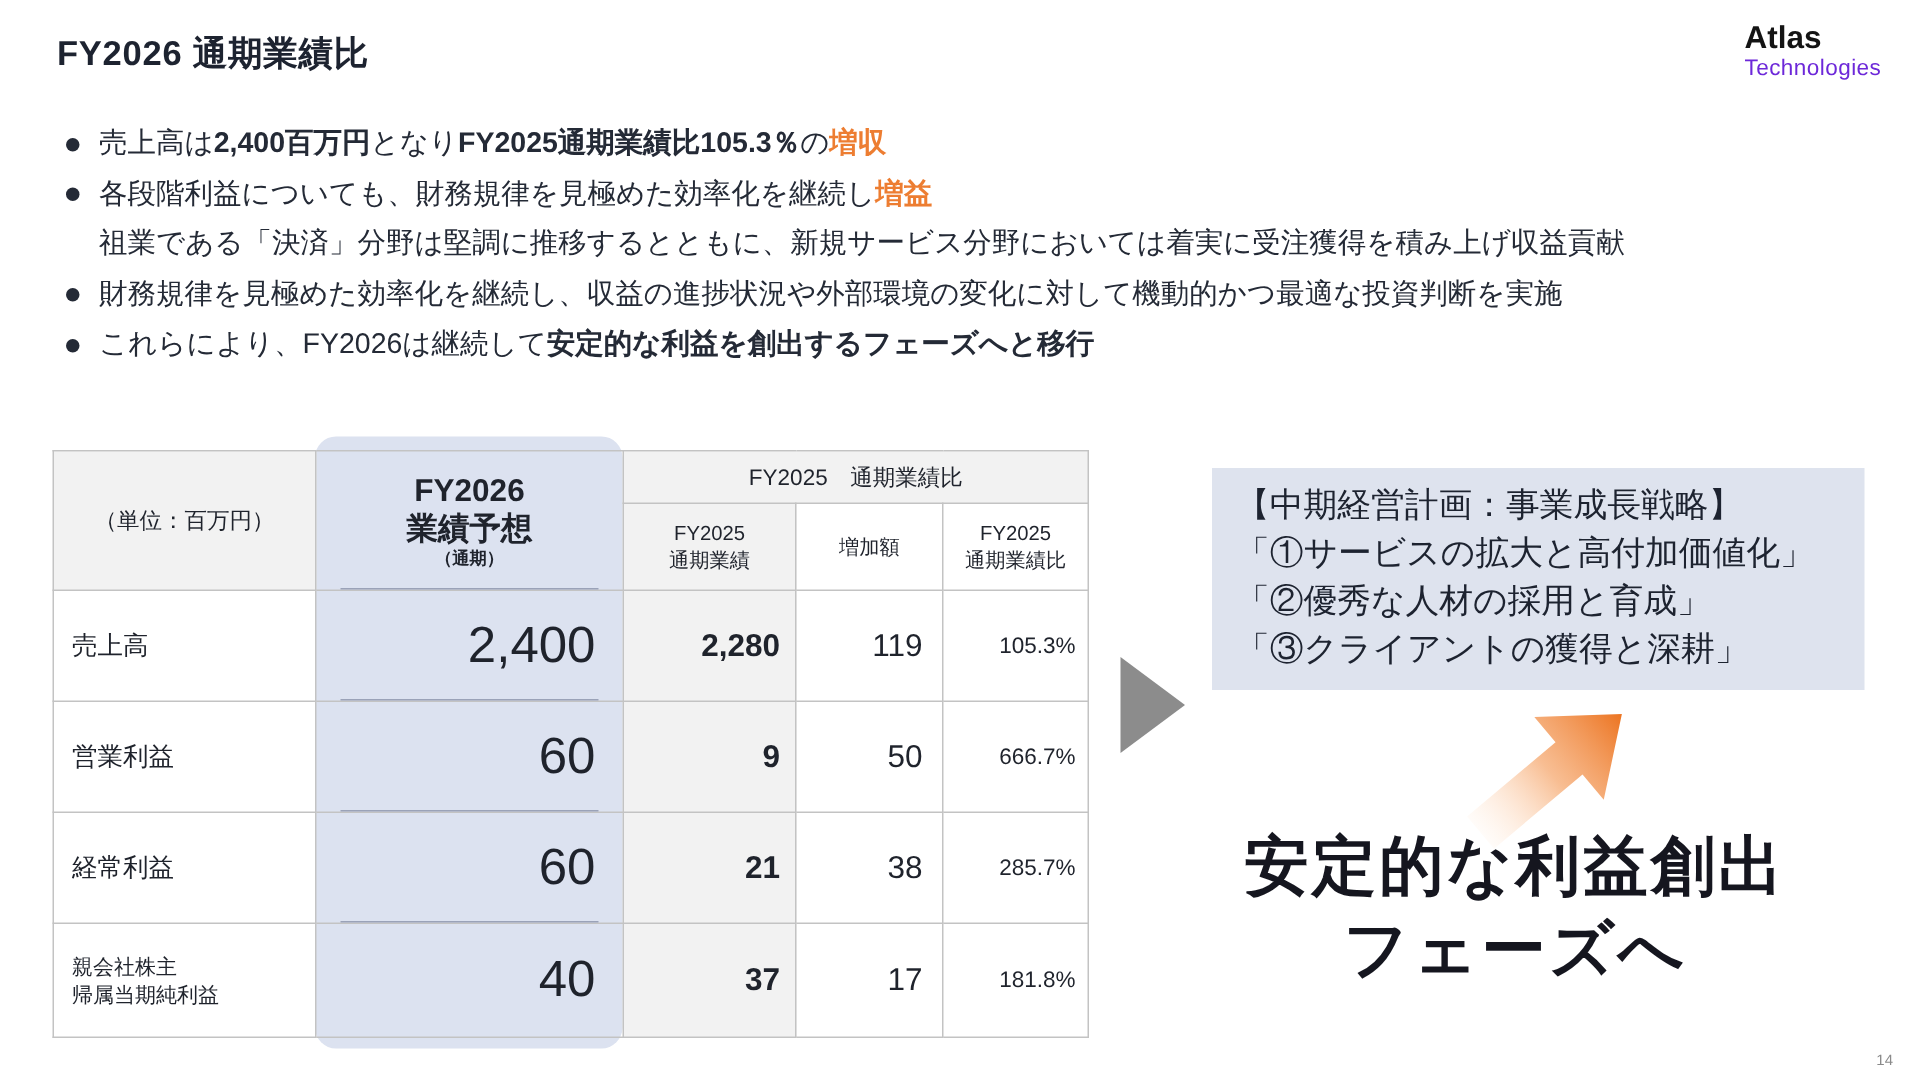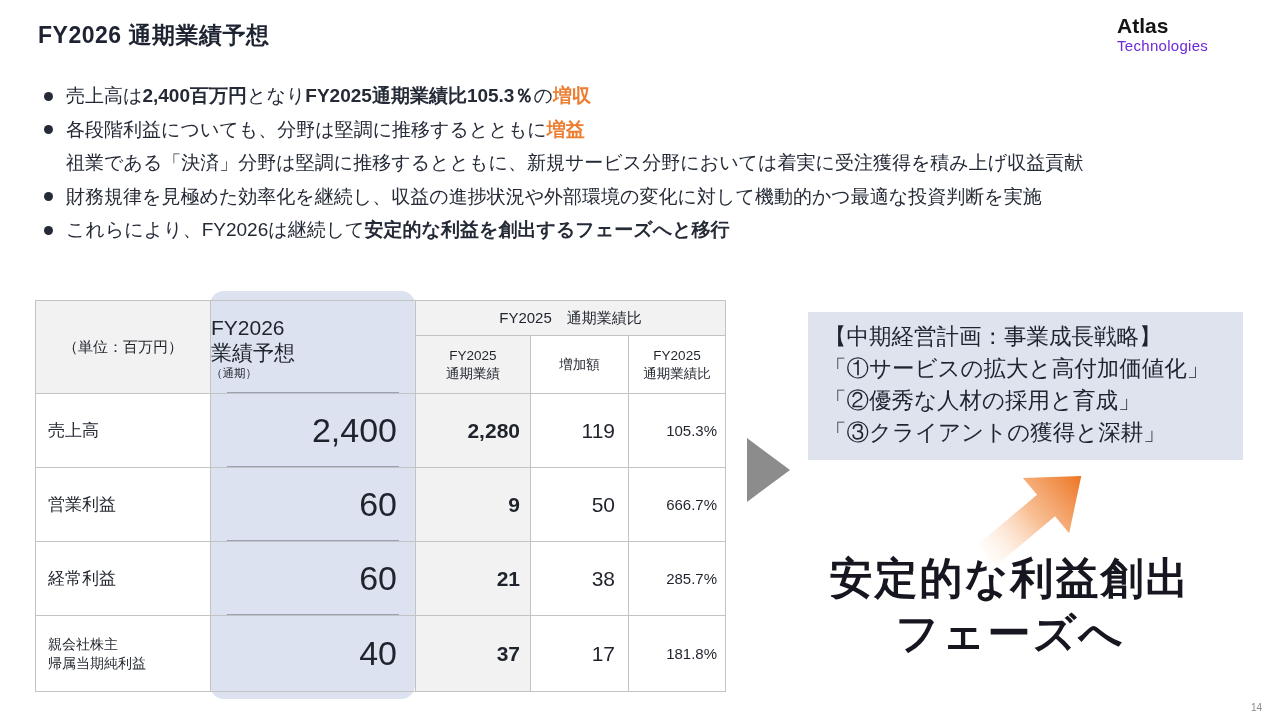--- a/index.html
+++ b/index.html
@@ -3,21 +3,21 @@
 <meta charset="utf-8">
 <style>
   html,body { margin:0; padding:0; background:#e9e9e9; }
   .slide {
     position:relative; width:1280px; height:720px; background:#ffffff;
     font-family:"Liberation Sans", sans-serif; color:#222833; overflow:hidden;
     margin:0 auto;
   }
   
   .title { position:absolute; left:38px; top:20px; font-size:23px; font-weight:bold; color:#1d2330; letter-spacing:0.5px; }
-  .logo { position:absolute; left:1117px; top:15px; line-height:1; }
+  .logo { position:absolute; left:1163px; top:15px; line-height:1; }
   .logo-name { font-size:21px; font-weight:bold; color:#141414; }
   .logo-sub  { font-size:15px; color:#6d28d9; margin-top:2px; letter-spacing:0.3px; }
 
   
   .bullets { position:absolute; left:42px; top:79px; width:1210px; }
   .brow { display:flex; align-items:flex-end; font-size:19px; line-height:33.5px; color:#242a36; }
   .dot { flex:0 0 24px; position:relative; height:33px; }
   .dot.show::before { content:""; position:absolute; left:2px; top:12px; width:9px; height:9px; border-radius:50%; background:#242a36; }
   .bt { flex:1; }
   .b { font-weight:bold; }
@@ -27,21 +27,21 @@
   .table-wrap { position:absolute; left:35px; top:300px; width:690px; }
   .fy-highlight { position:absolute; left:175px; top:-9px; width:205px; height:408px;
                   background:#dce2f0; border-radius:14px; }
   table.fin { position:relative; border-collapse:collapse; width:690px; table-layout:fixed; }
   table.fin td { border:1px solid #c3c3c3; vertical-align:middle; padding:0; color:#1f232c; }
   tr.h1 { height:35px; } tr.h2 { height:58px; } tr.r { height:74px; } tr.rlast { height:76px; }
   td.g { background:#f2f2f2; }
   td.hl { border:none; background:transparent; position:relative; }
   td.hl.sep::after { content:""; position:absolute; left:16px; right:16px; bottom:0; border-bottom:1px solid #9aa2b8; }
   .unit { font-size:15px; text-align:center; color:#3f434d; }
-  .fyh  { font-weight:normal; color:#171c28;margin-left:20px; }
+  .fyh  { text-align:center; font-weight:bold; color:#171c28;margin-left:20px; }
   .fy-l1, .fy-l2 { font-size:21px; line-height:25px; }
   .fy-l3 { font-size:11.5px; line-height:14px; margin-top:1px; }
   .gh { font-size:15px; text-align:center; }
   .sh { font-size:13.5px; text-align:center; line-height:18px; white-space:pre-line; }
   .rl { font-size:17px; text-align:left; padding-left:12px !important; }
   .rl.two { font-size:14px; line-height:19px; white-space:pre-line; }
   .fv { font-size:34px; text-align:right; padding-right:18px !important; color:#14151c; }
   .pv { font-size:21px; text-align:right; padding-right:10px !important;font-weight:bold; }
   .iv { font-size:21px; text-align:right; padding-right:13px !important; }
   .rv { font-size:15px; text-align:right; padding-right:8px !important; }
@@ -56,35 +56,35 @@
   .growth-arrow { position:absolute; left:958px; top:462px; overflow:visible; }
   .phase { position:absolute; left:795px; top:551px; width:430px; text-align:center;
            font-size:43px; line-height:55px; font-weight:bold; color:#15161f; letter-spacing:2px; }
   .page-num { position:absolute; right:18px; bottom:7px; font-size:10px; color:#8a8a8a; }
 </style>
 </head>
 <body>
 
 <div class="slide">
 
-  <div class="title">FY2026 通期業績予想</div>
+  <div class="title">FY2026 通期業績比</div>
 
   <div class="logo">
     <div class="logo-name">Atlas</div>
     <div class="logo-sub">Technologies</div>
   </div>
 
   <div class="bullets">
     <div class="brow">
       <span class="dot show"></span>
       <span class="bt"><span>売上高は</span><span class="b">2,400百万円</span><span>となり</span><span class="b">FY2025通期業績比105.3％</span><span>の</span><span class="o">増収</span></span>
     </div>
     <div class="brow">
       <span class="dot show"></span>
-      <span class="bt"><span>各段階利益についても、分野は堅調に推移するとともに</span><span class="o">増益</span></span>
+      <span class="bt"><span>各段階利益についても、財務規律を見極めた効率化を継続し</span><span class="o">増益</span></span>
     </div>
     <div class="brow">
       <span class="dot"></span>
       <span class="bt"><span>祖業である「決済」分野は堅調に推移するとともに、新規サービス分野においては着実に受注獲得を積み上げ収益貢献</span></span>
     </div>
     <div class="brow">
       <span class="dot show"></span>
       <span class="bt"><span>財務規律を見極めた効率化を継続し、収益の進捗状況や外部環境の変化に対して機動的かつ最適な投資判断を実施</span></span>
     </div>
     <div class="brow">

